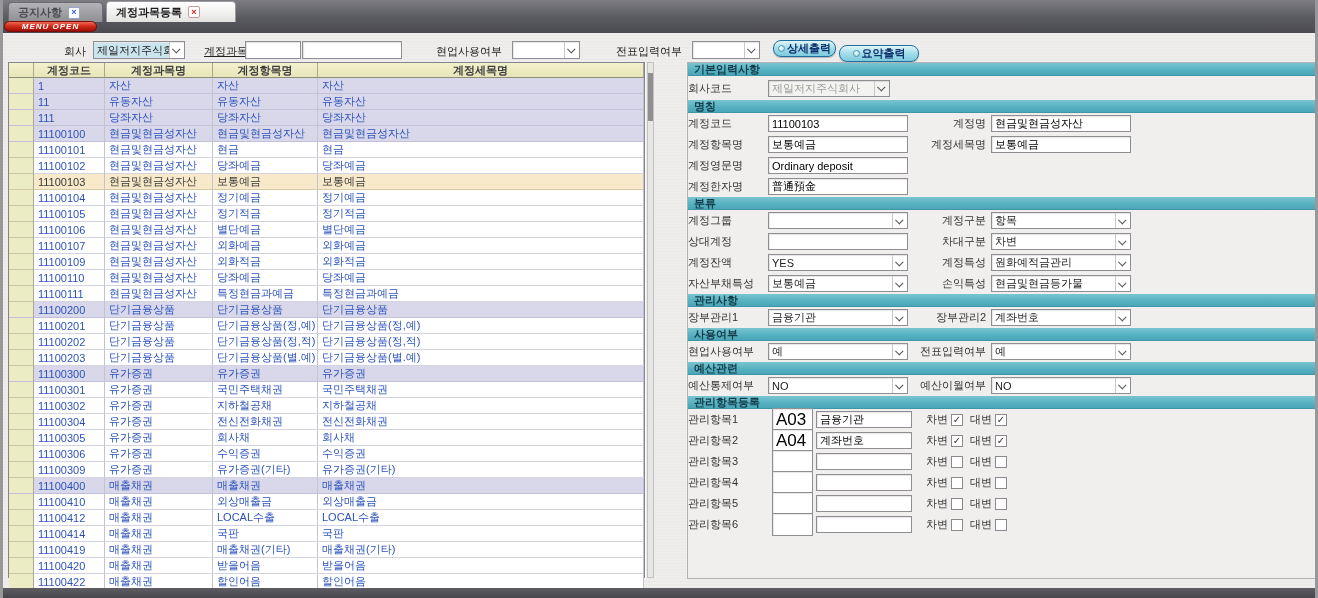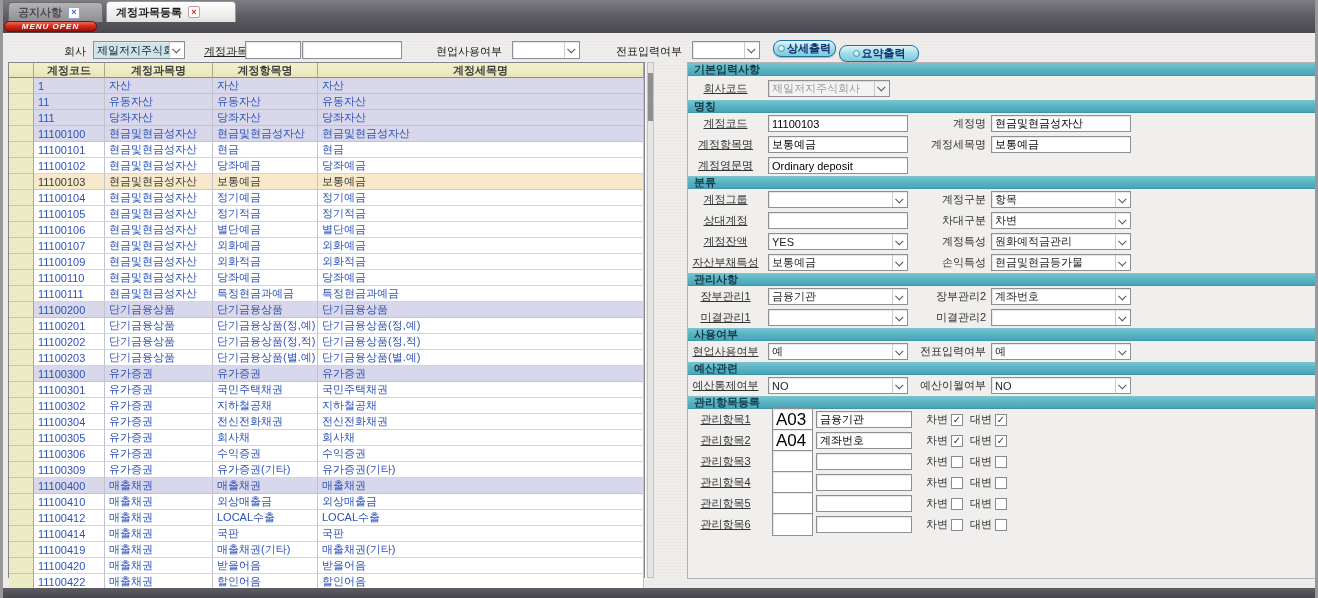--- a/index.html
+++ b/index.html
@@ -80,21 +80,21 @@
 
   
   .panel { position:absolute; left:684px; top:29px; width:649px; height:517px;
            border:1px solid #b2b2b6; background:#f0efed; display:flex; }
   .panel-body { width:630px; position:relative; }
   .sec-head { height:13px; background:linear-gradient(#79c4d0,#55b1c1 60%,#4aa5b6); color:#133b49;
               font-weight:bold; font-size:11px; line-height:13px; padding-left:6px; letter-spacing:0;
               border-bottom:1px solid #3f96a8; }
   .form-row { display:flex; align-items:center; height:21px; }
   .form-row.tall { height:24px; }
-  .lbl1 { width:80px; flex:0 0 80px; text-align:center; padding-right:5px; color:#333;text-decoration:underline; }
+  .lbl1 { width:80px; flex:0 0 80px; text-align:left; padding-right:5px; color:#333; }
   .lbl2 { width:83px; flex:0 0 83px; text-align:right; padding-right:5px; color:#333; }
   .ctl { width:140px; flex:0 0 140px; height:17px; }
   .ctl.sel { height:17px; }
   .ctl-input { width:140px; flex:0 0 140px; height:17px; background:#fff; border:1px solid #8f8f93;
                box-shadow:inset 1px 1px 1px rgba(0,0,0,.10); font-size:11px; padding:0 3px; }
   .sel.disabled { background:#f3f3f1; }
   .sel.disabled .sel-txt { color:#9a9a9a; }
   .sel.disabled { width:122px; flex:0 0 122px; }
   .mgmt-row { display:flex; align-items:center; height:21px; }
   .mgmt-code { width:41px; flex:0 0 41px; height:23px; margin-left:4px; background:#fff;
@@ -432,20 +432,24 @@
           <div class="form-row">
             <span class="lbl1">계정항목명</span>
             <input class="ctl-input" value="보통예금" style="">
             <span class="lbl2">계정세목명</span>
             <input class="ctl-input" value="보통예금" style="">
           </div>
           <div class="form-row">
             <span class="lbl1">계정영문명</span>
             <input class="ctl-input" value="Ordinary deposit" style="">
           </div>
+          <div class="form-row">
+            <span class="lbl1">계정한자명</span>
+            <input class="ctl-input" value="普通預金" style="">
+          </div>
           <div class="sec-head">분류</div>
           <div class="form-row">
             <span class="lbl1">계정그룹</span>
             <div class="ctl sel">
               <span class="sel-txt"></span>
               <span class="sel-arrow">
                 <span class="chev"></span>
               </span>
             </div>
             <span class="lbl2">계정구분</span>
@@ -504,36 +508,20 @@
             <span class="lbl1">장부관리1</span>
             <div class="ctl sel">
               <span class="sel-txt">금융기관</span>
               <span class="sel-arrow">
                 <span class="chev"></span>
               </span>
             </div>
             <span class="lbl2">장부관리2</span>
             <div class="ctl sel">
               <span class="sel-txt">계좌번호</span>
-              <span class="sel-arrow">
-                <span class="chev"></span>
-              </span>
-            </div>
-          </div>
-          <div class="form-row">
-            <span class="lbl1">미결관리1</span>
-            <div class="ctl sel">
-              <span class="sel-txt"></span>
-              <span class="sel-arrow">
-                <span class="chev"></span>
-              </span>
-            </div>
-            <span class="lbl2">미결관리2</span>
-            <div class="ctl sel">
-              <span class="sel-txt"></span>
               <span class="sel-arrow">
                 <span class="chev"></span>
               </span>
             </div>
           </div>
           <div class="sec-head">사용여부</div>
           <div class="form-row">
             <span class="lbl1">현업사용여부</span>
             <div class="ctl sel">
               <span class="sel-txt">예</span>

